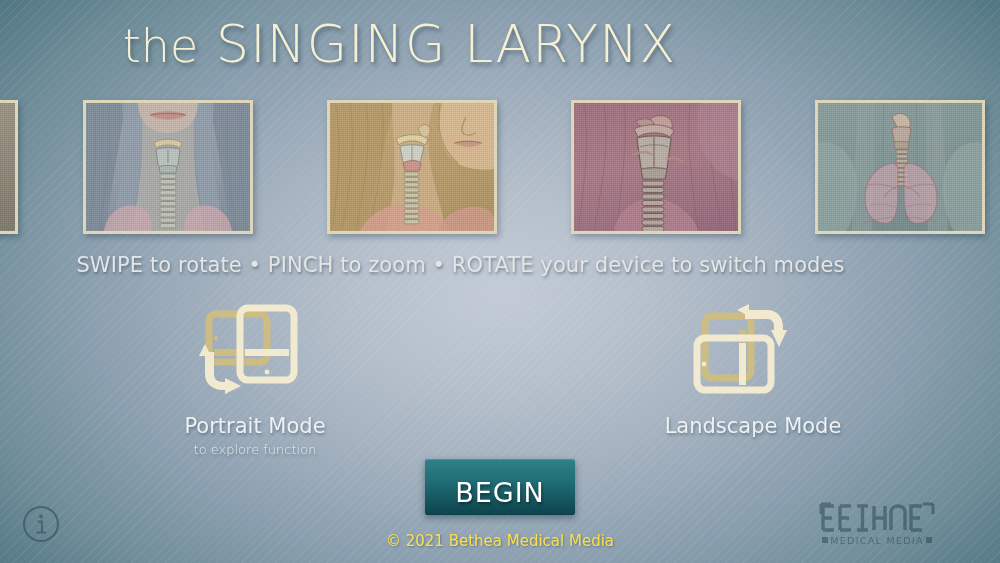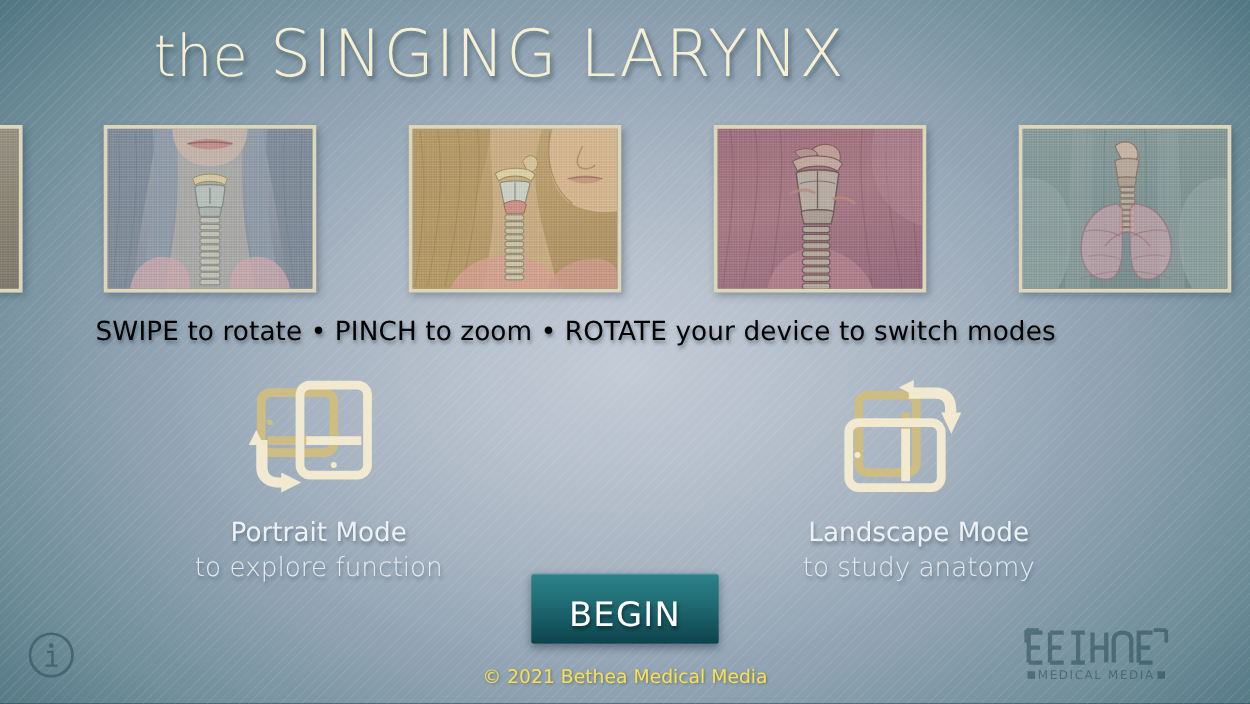--- a/index.html
+++ b/index.html
@@ -143,57 +143,57 @@
 
   .thumb svg { position: absolute; inset: 0; width: 100%; height: 100%; display:block; }
 
   
   #instructions {
     position: absolute;
     top: 253px;
     left: 0;
     width: 921px;
     text-align: center;
-    color: #000000;
+    color: #e5e5e5;
     font-size: 21px;
     font-weight: 400;
     font-family: "DejaVu Sans", sans-serif;
     letter-spacing: 0.1px;
     text-shadow: 1px 2px 3px rgba(40,65,80,0.5);
     white-space: nowrap;
   }
 
   
   .mode {
     position: absolute;
     width: 300px;
     text-align: center;
   }
   #mode-portrait { left: 105px; top: 300px; }
-  #mode-landscape { left: 585px; top: 300px; }
+  #mode-landscape { left: 603px; top: 300px; }
 
   .mode-icon {
     height: 100px;
     position: relative;
   }
   .mode-icon svg { display: block; margin: 0 auto; overflow: visible; }
 
   .mode-title {
     margin-top: 14px;
     color: #eef1f4;
     font-size: 21px;
     font-weight: 400;
     font-family: "DejaVu Sans", sans-serif;
     text-shadow: 1px 2px 3px rgba(40,65,80,0.45);
     text-align: center;
   }
   .mode-sub {
     margin-top: 4px;
     color: #e6ebef;
-    font-size: 21px;
+    font-size: 13px;
     font-weight: 300;
     font-family: "DejaVu Sans", sans-serif;
     text-shadow: 1px 2px 3px rgba(40,65,80,0.45);
   }
 
   
   #begin-button {
     position: absolute;
     left: 425px;
     top: 459px;
@@ -524,21 +524,20 @@
         </g>
 
         <g fill="#f2ead0">
           <path d="M58,10 L80,10 C90,10 96,17 96,27 L96,34 L87,34 L87,27 C87,22 85,19 80,19 L58,19 Z"></path>
           <path d="M84,30 L100,30 L92,47 Z"></path>
           <path d="M62,4 L62,16 L50,10 Z"></path>
         </g>
       </svg>
     </div>
     <div class="mode-title">Landscape Mode</div>
-    <div class="mode-sub">to study anatomy</div>
   </div>
 
   <button id="begin-button">BEGIN</button>
 
   <div id="copyright">© 2021 Bethea Medical Media</div>
 
   <div id="info-icon">
     <svg width="42" height="42" viewBox="0 0 42 42">
       <circle cx="21" cy="21" r="17" fill="none" stroke="#3e5f6b" stroke-width="2.1" opacity=".85"></circle>
       <circle cx="21" cy="13.5" r="1.9" fill="#3e5f6b" opacity=".85"></circle>

